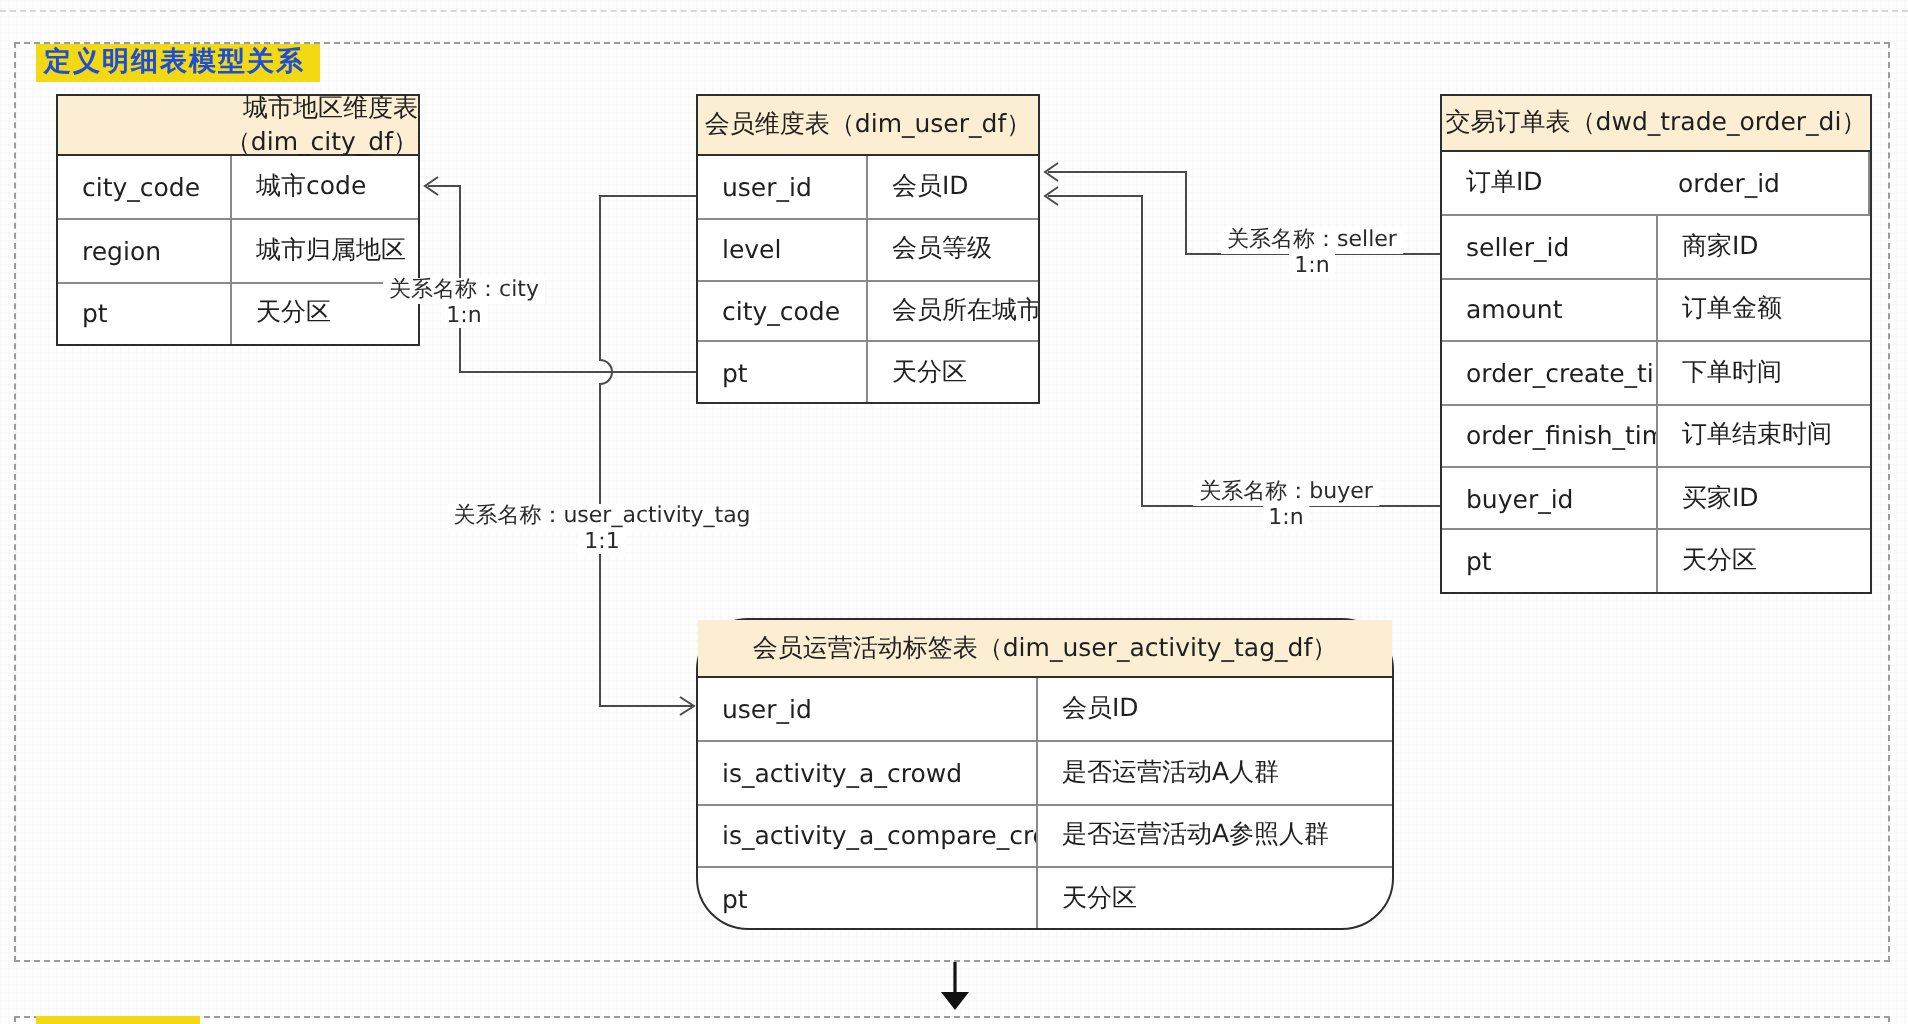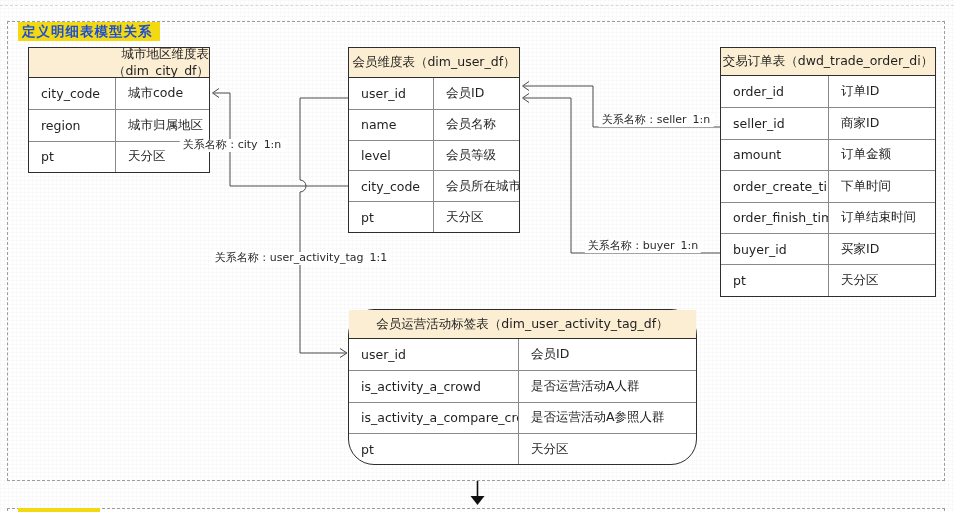--- a/index.html
+++ b/index.html
@@ -51,21 +51,21 @@
 
   .t-act{left:348px;top:309px;width:349px;border-radius:26px;}
   .t-act .hd{height:29px;}
   .t-act .rw{height:31.3px;}
   .t-act .cell.f{width:170px;}
 
   .overlay{position:absolute;left:0;top:0;width:954px;height:512px;pointer-events:none;}
 
   .rel{
     position:absolute;transform:translateX(-50%);
-    display:flex;flex-direction:row;align-items:center;
+    display:flex;flex-direction:column;align-items:center;
     font-size:11px;line-height:12.5px;color:#2a2a2a;white-space:nowrap;justify-content:space-between;
   }
   .rel span{background:#fff;padding:0 3px;}
 </style>
 </head>
 <body>
 
 <div class="stage">
 
   <div class="topline"></div>
@@ -89,42 +89,38 @@
     </div>
   </div>
 
   <div class="tbl t-user">
     <div class="hd">会员维度表（dim_user_df）</div>
     <div class="rw">
       <div class="cell f">user_id</div>
       <div class="cell d">会员ID</div>
     </div>
     <div class="rw">
-      <div class="cell f">name</div>
-      <div class="cell d">会员名称</div>
-    </div>
-    <div class="rw">
       <div class="cell f">level</div>
       <div class="cell d">会员等级</div>
     </div>
     <div class="rw">
       <div class="cell f">city_code</div>
       <div class="cell d">会员所在城市</div>
     </div>
     <div class="rw">
       <div class="cell f">pt</div>
       <div class="cell d">天分区</div>
     </div>
   </div>
 
   <div class="tbl t-trade">
     <div class="hd">交易订单表（dwd_trade_order_di）</div>
     <div class="rw">
+      <div class="cell d">订单ID</div>
       <div class="cell f">order_id</div>
-      <div class="cell d">订单ID</div>
     </div>
     <div class="rw">
       <div class="cell f">seller_id</div>
       <div class="cell d">商家ID</div>
     </div>
     <div class="rw">
       <div class="cell f">amount</div>
       <div class="cell d">订单金额</div>
     </div>
     <div class="rw">

